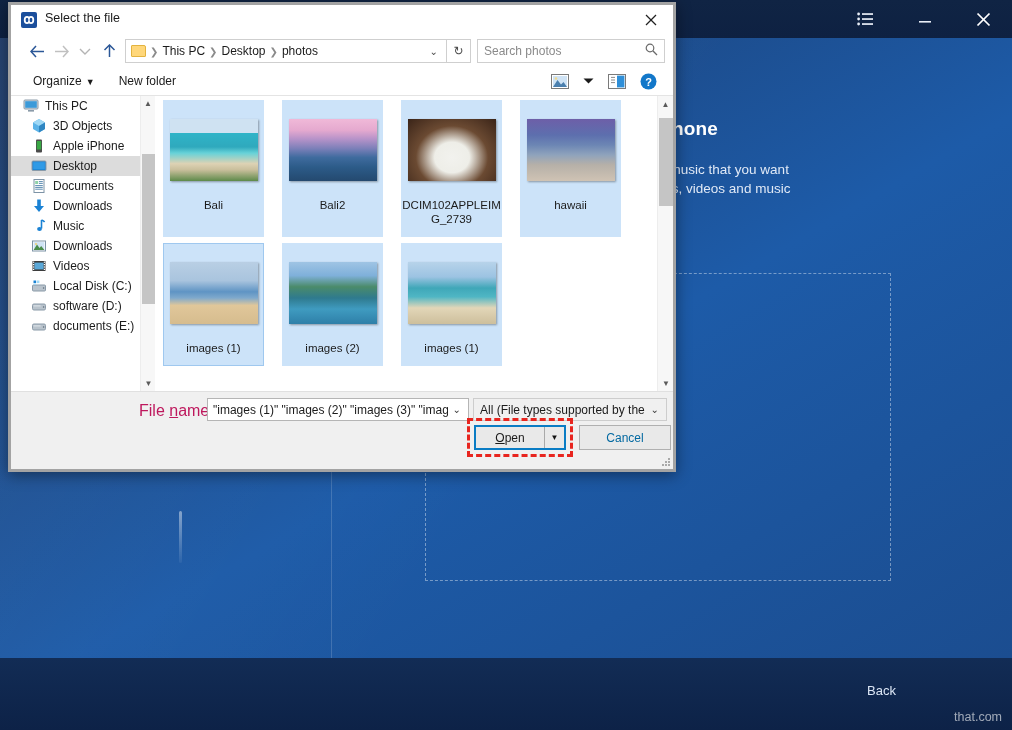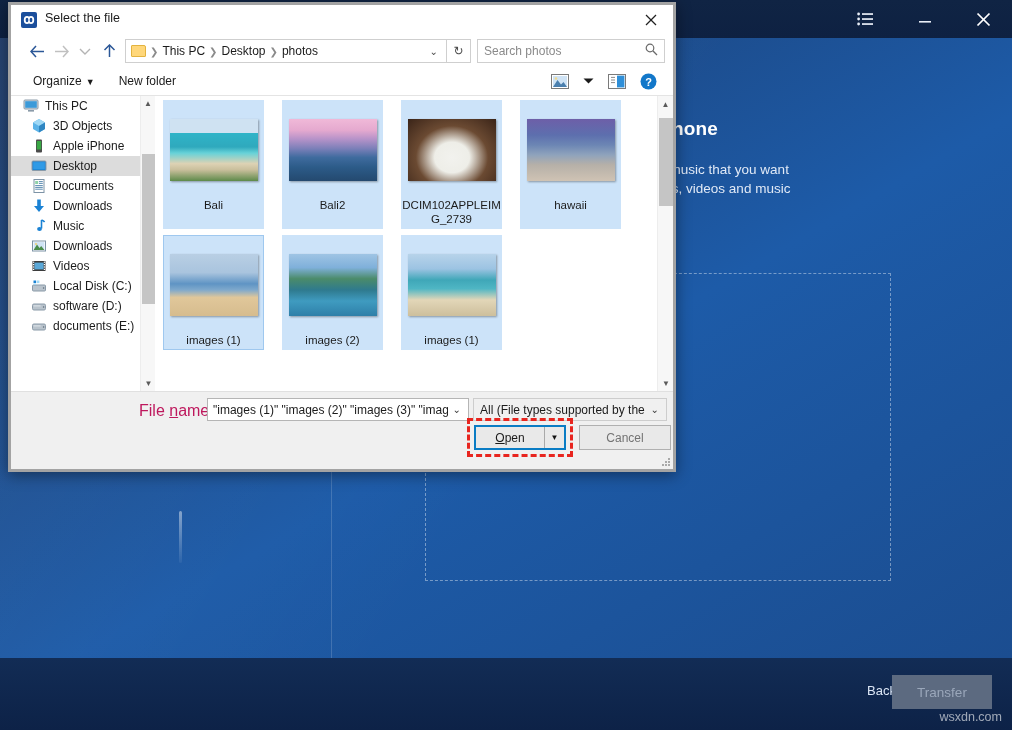--- a/index.html
+++ b/index.html
@@ -173,21 +173,21 @@
   #filelist {
     flex:1; background:#ffffff; position:relative; overflow:hidden;
   }
   #grid {
     position:absolute; left:8px; top:4px; right:17px;
     display:flex; flex-wrap:wrap; gap:0px;
   }
   .cell {
     width:101px; margin:0 18px 6px 0;
     display:flex; flex-direction:column; align-items:center;
-    padding:4px 2px 3px 2px; cursor:pointer;
+    padding:4px 2px 11px 2px; cursor:pointer;
   }
   .cell.sel { background:#cce3f9; }
   .cell.sel.focus { border:1px solid #9fc8ef; padding:3px 1px 2px 1px; }
   .thumbbox {
     width:101px; height:92px; display:flex; align-items:center; justify-content:center;
   }
   .thumb-img {
     width:88px; height:62px; box-shadow:1px 1px 2px rgba(0,0,0,.35);
     background-size:cover;
   }
@@ -247,21 +247,21 @@
     font-size:8px; color:#111; cursor:pointer;
   }
   #open-annotation {
     position:absolute; left:456px; top:26px; width:106px; height:39px;
     border:3px dashed #e8251f; pointer-events:none;
   }
   #cancel-btn {
     position:absolute; left:568px; top:33px; width:92px; height:25px;
     background:#e9e9e9; border:1px solid #b0b0b0;
     display:flex; align-items:center; justify-content:center;
-    font-size:12px; color:#737373; cursor:pointer;
+    font-size:12px; color:#0369a1; cursor:pointer;
   }
   #resize-grip {
     position:absolute; right:3px; bottom:3px; width:10px; height:10px;
   }
   #resize-grip i {
     position:absolute; width:2px; height:2px; background:#a9a9a9; display:block;
   }
 </style>
 </head>
 <body>
@@ -298,22 +298,21 @@
     <div class="bg-tb-btn" style="right:8px;">
       <svg width="15" height="15" viewBox="0 0 15 15" aria-hidden="true">
         <line x1="1.5" y1="1.5" x2="13.5" y2="13.5" stroke="#ffffff" stroke-width="1.7"></line>
         <line x1="13.5" y1="1.5" x2="1.5" y2="13.5" stroke="#ffffff" stroke-width="1.7"></line>
       </svg>
     </div>
   </div>
 
   <div id="bg-footer"></div>
   <div id="bg-back">Back</div>
-  <button id="bg-transfer">Transfer</button>
-  <div id="watermark">wsxdn.com</div>
+  <div id="watermark">that.com</div>
 </div>
 
 <div id="dialog">
 
   <div id="dlg-titlebar">
     <div id="dlg-icon">
       <svg width="12" height="10" viewBox="0 0 12 10" aria-hidden="true">
         <ellipse cx="4" cy="5" rx="3.2" ry="4" fill="#ffffff"></ellipse>
         <ellipse cx="8" cy="5" rx="3.2" ry="4" fill="#ffffff"></ellipse>
         <ellipse cx="4" cy="5" rx="1.4" ry="2.2" fill="#1b4f9c"></ellipse>

